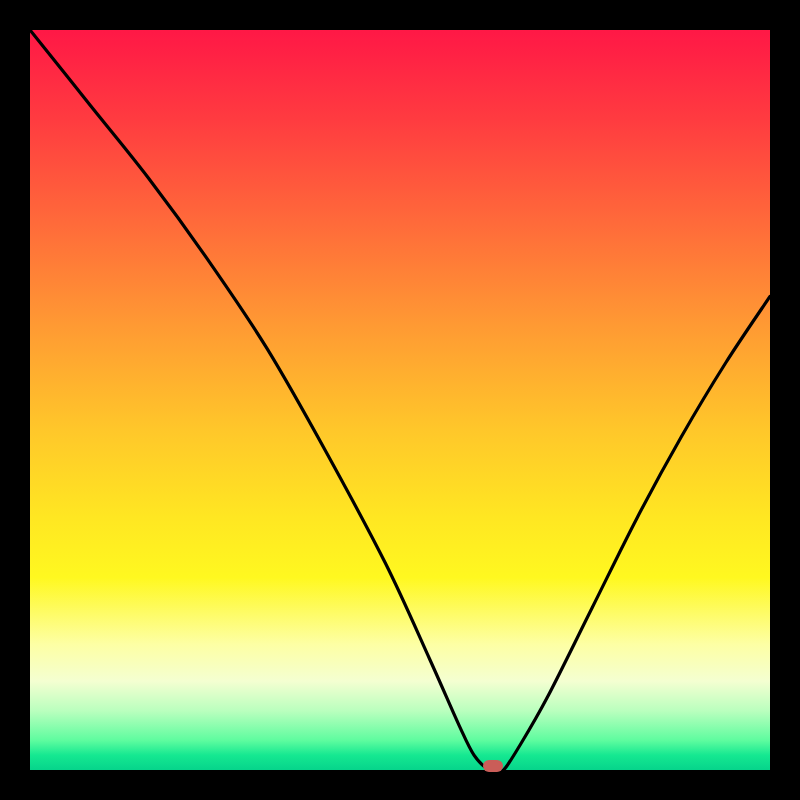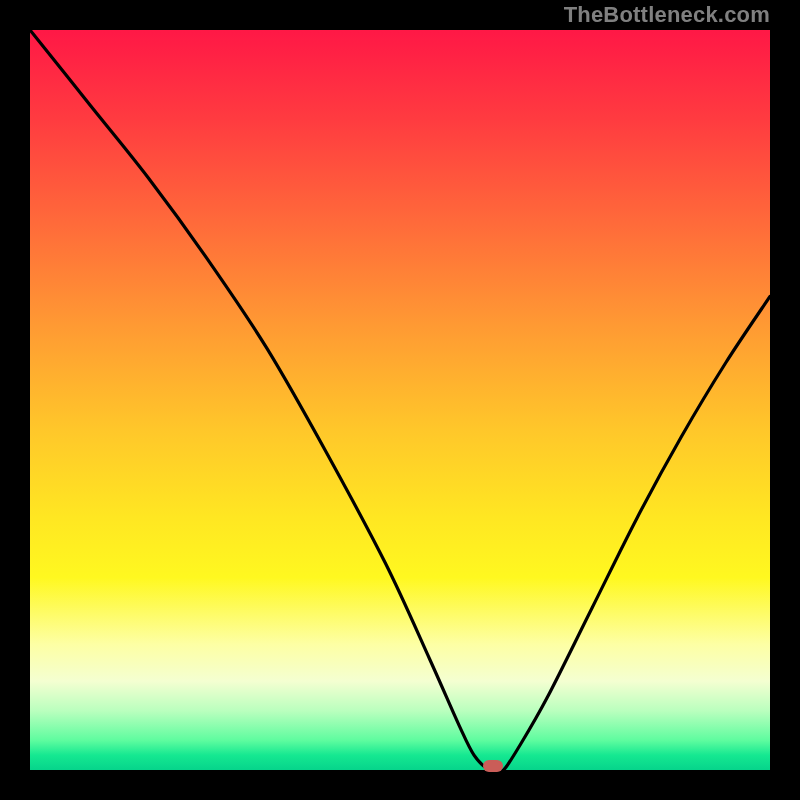--- a/index.html
+++ b/index.html
@@ -61,21 +61,20 @@
     height: 12px;
     border-radius: 6px;
     background: #ca5d58;
     transform: translate(-50%, -50%);
   }
 </style>
 </head>
 <body>
 
 <div class="frame">
-  <div class="watermark">TheBottleneck.com</div>
 
   <div class="plot">
     <svg class="curve-svg" viewBox="0 0 740 740" preserveAspectRatio="none">
       <path id="curve-path" fill="none" stroke="#000000" stroke-width="3.2" stroke-linecap="round" stroke-linejoin="round" d="M 0.0 0.0 C 9.9 12.3, 39.5 49.3, 59.2 74.0 C 78.9 98.7, 98.7 122.1, 118.4 148.0 C 138.1 173.9, 157.9 201.0, 177.6 229.4 C 197.3 257.8, 217.1 286.1, 236.8 318.2 C 256.5 350.3, 276.3 386.0, 296.0 421.8 C 315.7 457.6, 337.9 498.3, 355.2 532.8 C 372.5 567.3, 387.3 601.9, 399.6 629.0 C 411.9 656.1, 421.8 679.6, 429.2 695.6 C 436.6 711.6, 439.1 717.8, 444.0 725.2 C 448.9 732.6, 455.1 737.5, 458.8 740.0 C 462.5 742.5, 463.7 740.0, 466.2 740.0 C 468.7 740.0, 469.9 743.7, 473.6 740.0 C 477.3 736.3, 481.0 730.1, 488.4 717.8 C 495.8 705.5, 505.7 689.4, 518.0 666.0 C 530.3 642.6, 547.6 606.8, 562.4 577.2 C 577.2 547.6, 592.0 516.8, 606.8 488.4 C 621.6 460.0, 636.4 432.9, 651.2 407.0 C 666.0 381.1, 680.8 356.4, 695.6 333.0 C 710.4 309.6, 732.6 277.5, 740.0 266.4"></path>
     </svg>
     <div id="marker" class="marker" style="left: 462.5px; top: 736px; background: rgb(202, 93, 88);"></div>
   </div>
 </div>
 
 </body></html>

